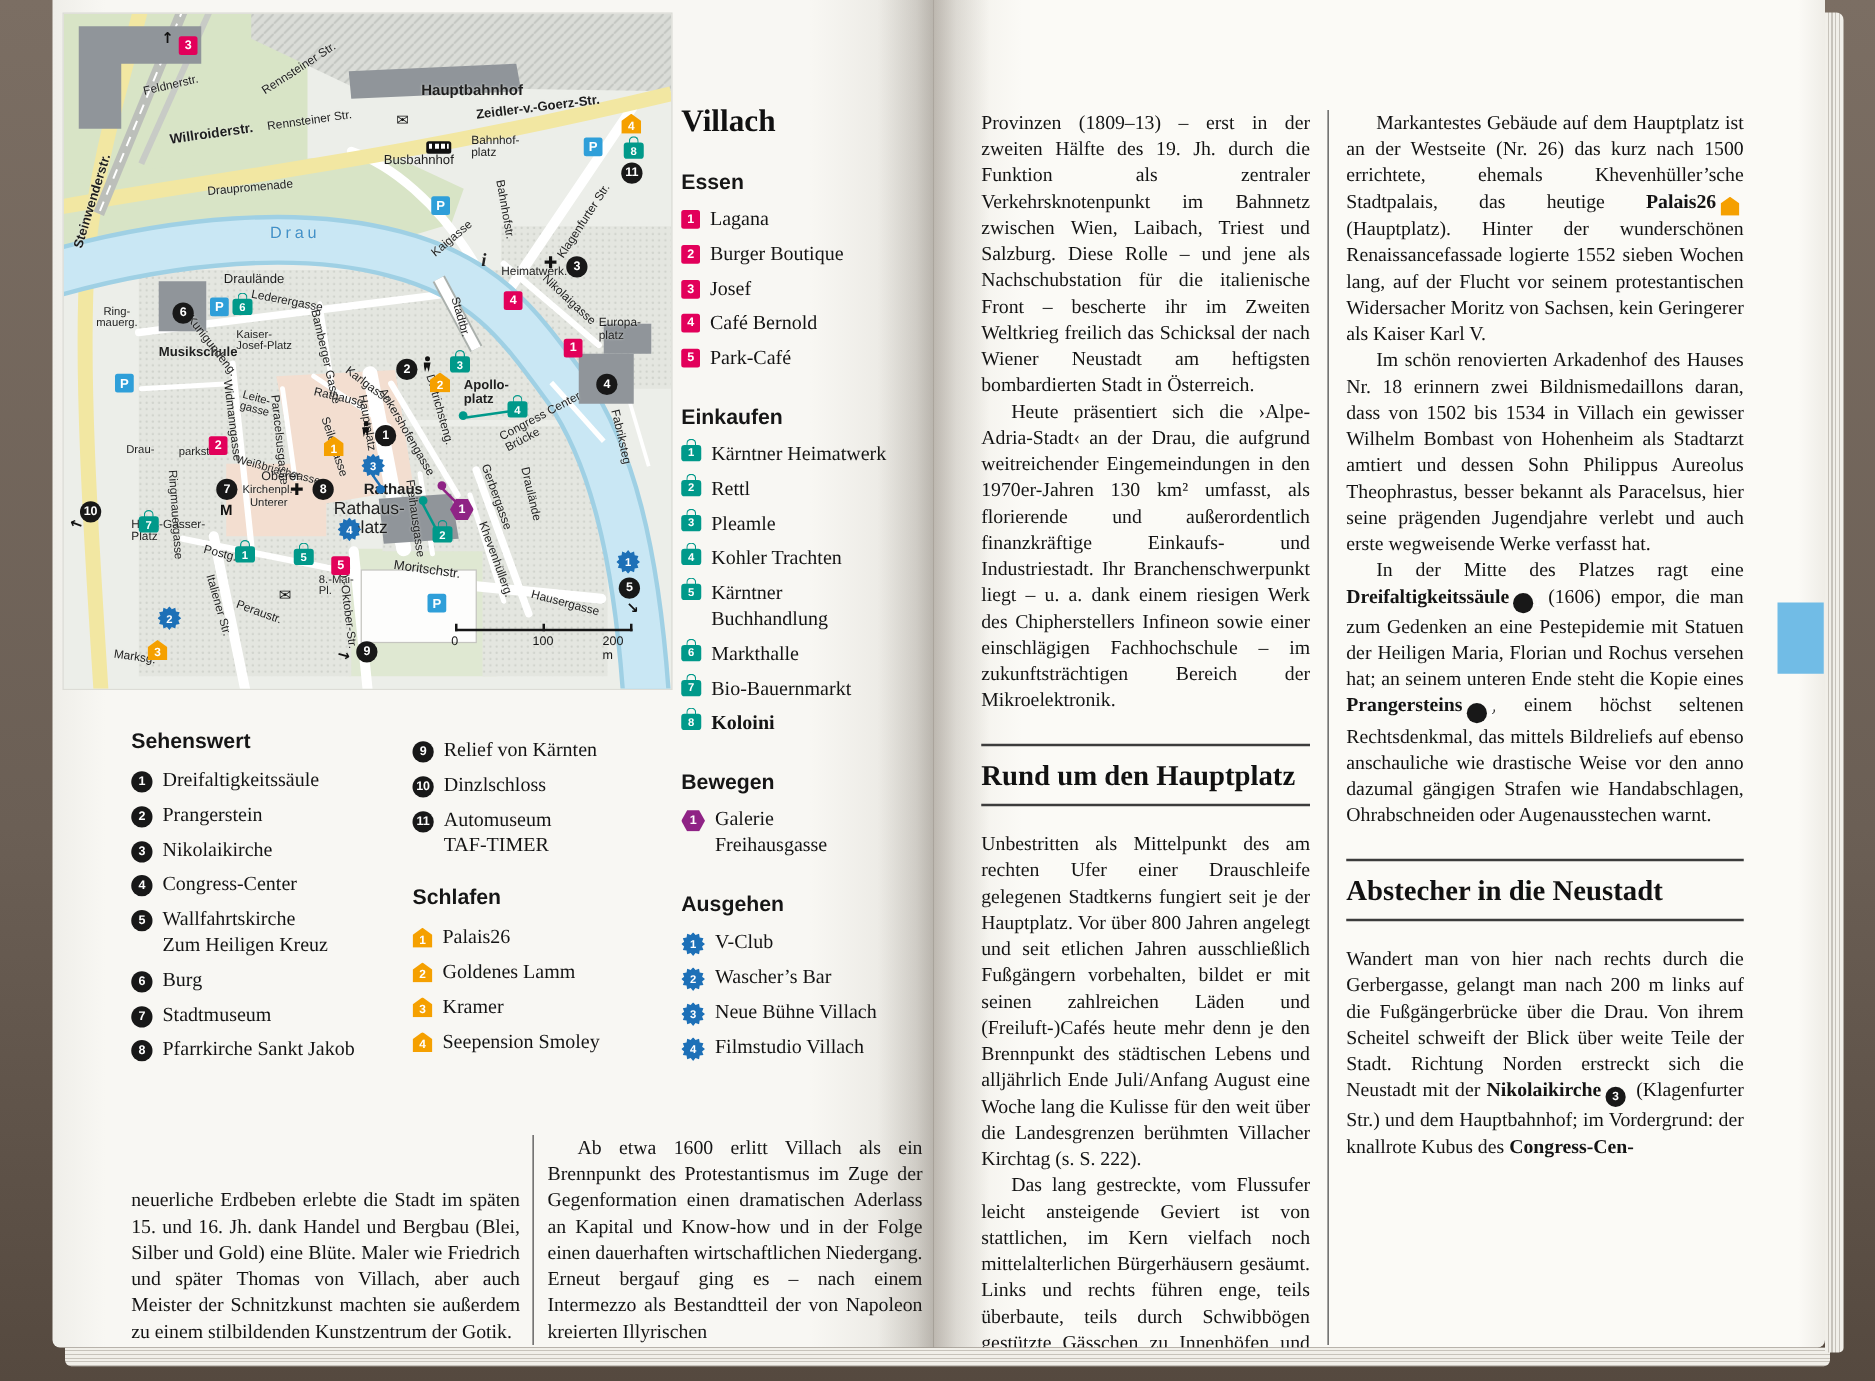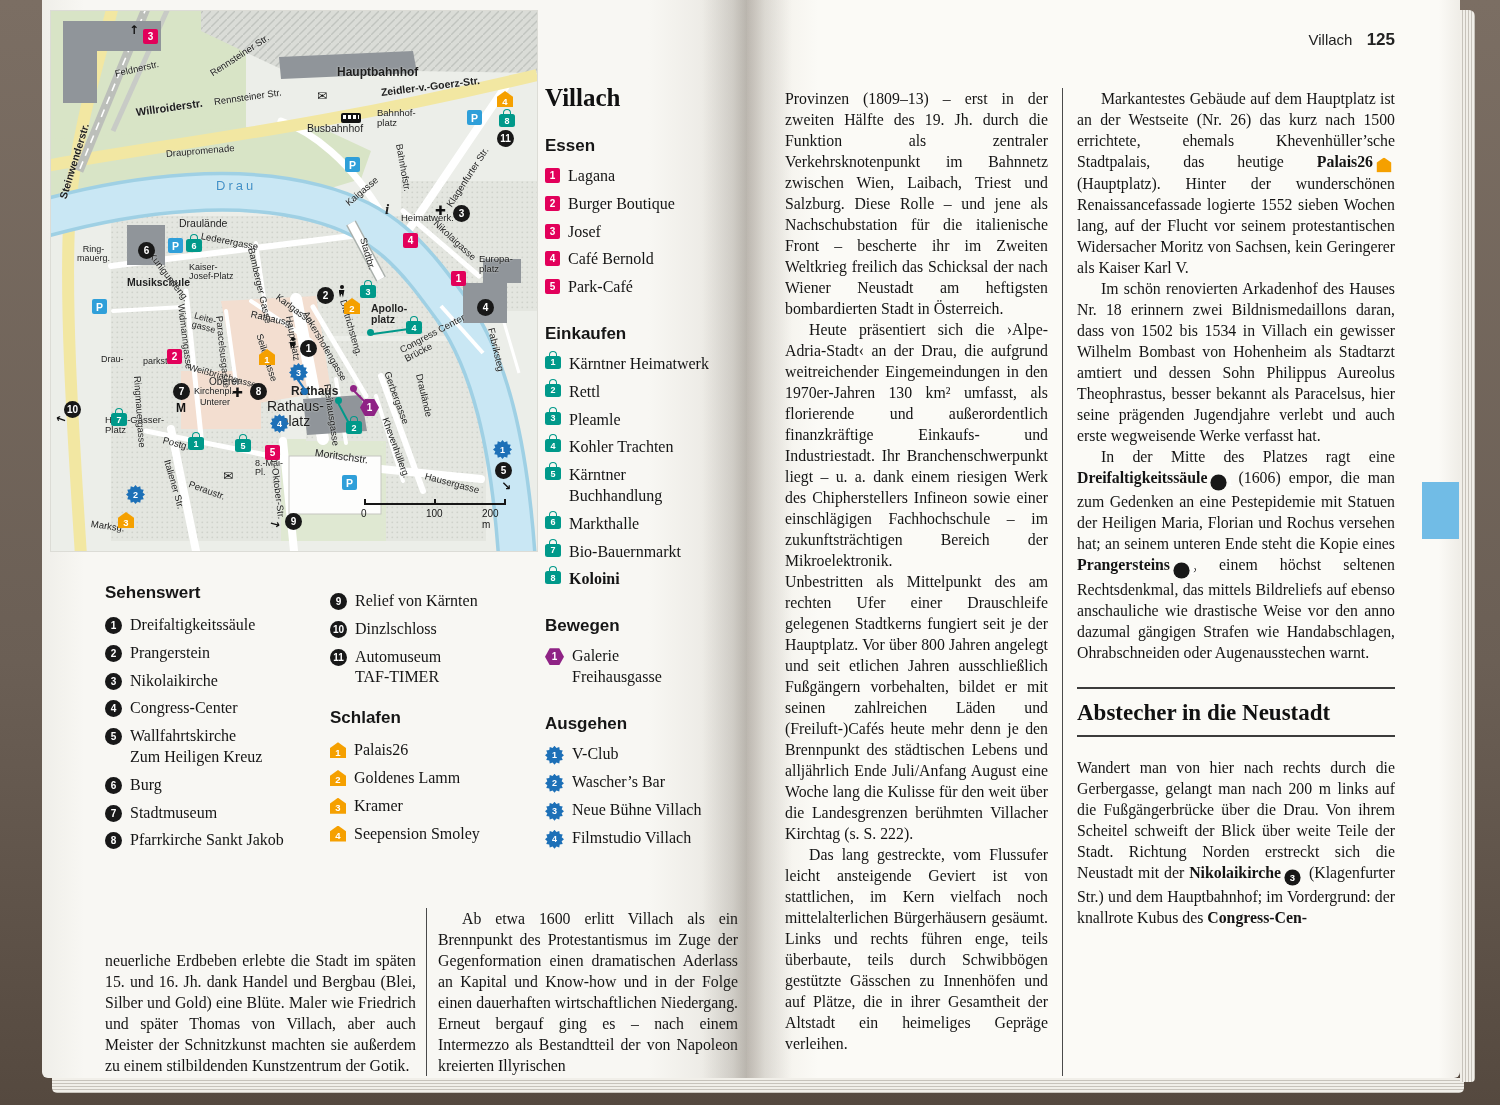--- a/index.html
+++ b/index.html
@@ -500,28 +500,25 @@
     <div class="bcol">
       <p class="jp">neuerliche Erdbeben erlebte die Stadt im späten 15. und 16. Jh. dank Handel und Bergbau (Blei, Silber und Gold) eine Blüte. Maler wie Friedrich und später Thomas von Villach, aber auch Meister der Schnitzkunst machten sie außerdem zu einem stilbildenden Kunstzentrum der Gotik.</p>
     </div>
     <div class="bcol rule">
       <p class="jp ind">Ab etwa 1600 erlitt Villach als ein Brennpunkt des Protestantismus im Zuge der Gegenformation einen dramatischen Aderlass an Kapital und Know-how und in der Folge einen dauerhaften wirtschaftlichen Niedergang. Erneut bergauf ging es – nach einem Intermezzo als Bestandtteil der von Napoleon kreierten Illyrischen</p>
     </div>
   </div>
 </div>
 
 <div class="page page-right">
-  <div class="pr-header">
-    <span>Villach</span>
-    <b>125</b>
-  </div>
   <div class="body-cols right-body">
     <div class="bcol c1">
         <p class="jp">Provinzen (1809–13) – erst in der zweiten Hälfte des 19. Jh. durch die Funktion als zentraler Verkehrsknotenpunkt im Bahnnetz zwischen Wien, Laibach, Triest und Salzburg. Diese Rolle – und jene als Nachschubstation für die italienische Front – bescherte ihr im Zweiten Weltkrieg freilich das Schicksal der nach Wiener Neustadt am heftigsten bombardierten Stadt in Österreich.</p>
         <p class="jp ind">Heute präsentiert sich die ›Alpe-Adria-Stadt‹ an der Drau, die aufgrund weitreichender Eingemeindungen in den 1970er-Jahren 130 km² umfasst, als florierende und außerordentlich finanzkräftige Einkaufs- und Industriestadt. Ihr Branchenschwerpunkt liegt – u. a. dank einem riesigen Werk des Chipherstellers Infineon sowie einer einschlägigen Fachhochschule – im zukunftsträchtigen Bereich der Mikroelektronik.</p>
+        <div class="sec-h">Rund um den Hauptplatz</div>
         <p class="jp">Unbestritten als Mittelpunkt des am rechten Ufer einer Drauschleife gelegenen Stadtkerns fungiert seit je der Hauptplatz. Vor über 800 Jahren angelegt und seit etlichen Jahren ausschließlich Fußgängern vorbehalten, bildet er mit seinen zahlreichen Läden und (Freiluft-)Cafés heute mehr denn je den Brennpunkt des städtischen Lebens und alljährlich Ende Juli/Anfang August eine Woche lang die Kulisse für den weit über die Landesgrenzen berühmten Villacher Kirchtag (s. S. 222).</p>
         <p class="jp ind">Das lang gestreckte, vom Flussufer leicht ansteigende Geviert ist von stattlichen, im Kern vielfach noch mittelalterlichen Bürgerhäusern gesäumt. Links und rechts führen enge, teils überbaute, teils durch Schwibbögen gestützte Gässchen zu Innenhöfen und auf Plätze, die in ihrer Gesamtheit der Altstadt ein heimeliges Gepräge verleihen.</p>
       </div>
     <div class="bcol c2">
         <p class="jp ind">Markantestes Gebäude auf dem Hauptplatz ist an der Westseite (Nr. 26) das kurz nach 1500 errichtete, ehemals Khevenhüller’sche Stadtpalais, das heutige <b>Palais26</b><span class="badge inline hotel">1</span> (Hauptplatz). Hinter der wunderschönen Renaissancefassade logierte 1552 sieben Wochen lang, auf der Flucht vor seinem protestantischen Widersacher Moritz von Sachsen, kein Geringerer als Kaiser Karl V.</p>
         <p class="jp ind">Im schön renovierten Arkadenhof des Hauses Nr. 18 erinnern zwei Bildnismedaillons daran, dass von 1502 bis 1534 in Villach ein gewisser Wilhelm Bombast von Hohenheim als Stadtarzt amtiert und dessen Sohn Philippus Aureolus Theophrastus, besser bekannt als Paracelsus, hier seine prägenden Jugendjahre verlebt und auch erste wegweisende Werke verfasst hat.</p>
         <p class="jp ind">In der Mitte des Platzes ragt eine <b>Dreifaltigkeitssäule</b><span class="badge inline sight">1</span> (1606) empor, die man zum Gedenken an eine Pestepidemie mit Statuen der Heiligen Maria, Florian und Rochus versehen hat; an seinem unteren Ende steht die Kopie eines <b>Prangersteins</b><span class="badge inline sight">2</span>, einem höchst seltenen Rechtsdenkmal, das mittels Bildreliefs auf ebenso anschauliche wie drastische Weise vor den anno dazumal gängigen Strafen wie Handabschlagen, Ohrabschneiden oder Augenausstechen warnt.</p>
         <div class="sec-h">Abstecher in die Neustadt</div>
         <p class="jp">Wandert man von hier nach rechts durch die Gerbergasse, gelangt man nach 200 m links auf die Fußgängerbrücke über die Drau. Von ihrem Scheitel schweift der Blick über weite Teile der Stadt. Richtung Norden erstreckt sich die Neustadt mit der <b>Nikolaikirche</b><span class="badge inline sight">3</span> (Klagenfurter Str.) und dem Hauptbahnhof; im Vordergrund: der knallrote Kubus des <b>Congress-Cen-</b></p>
       </div>

